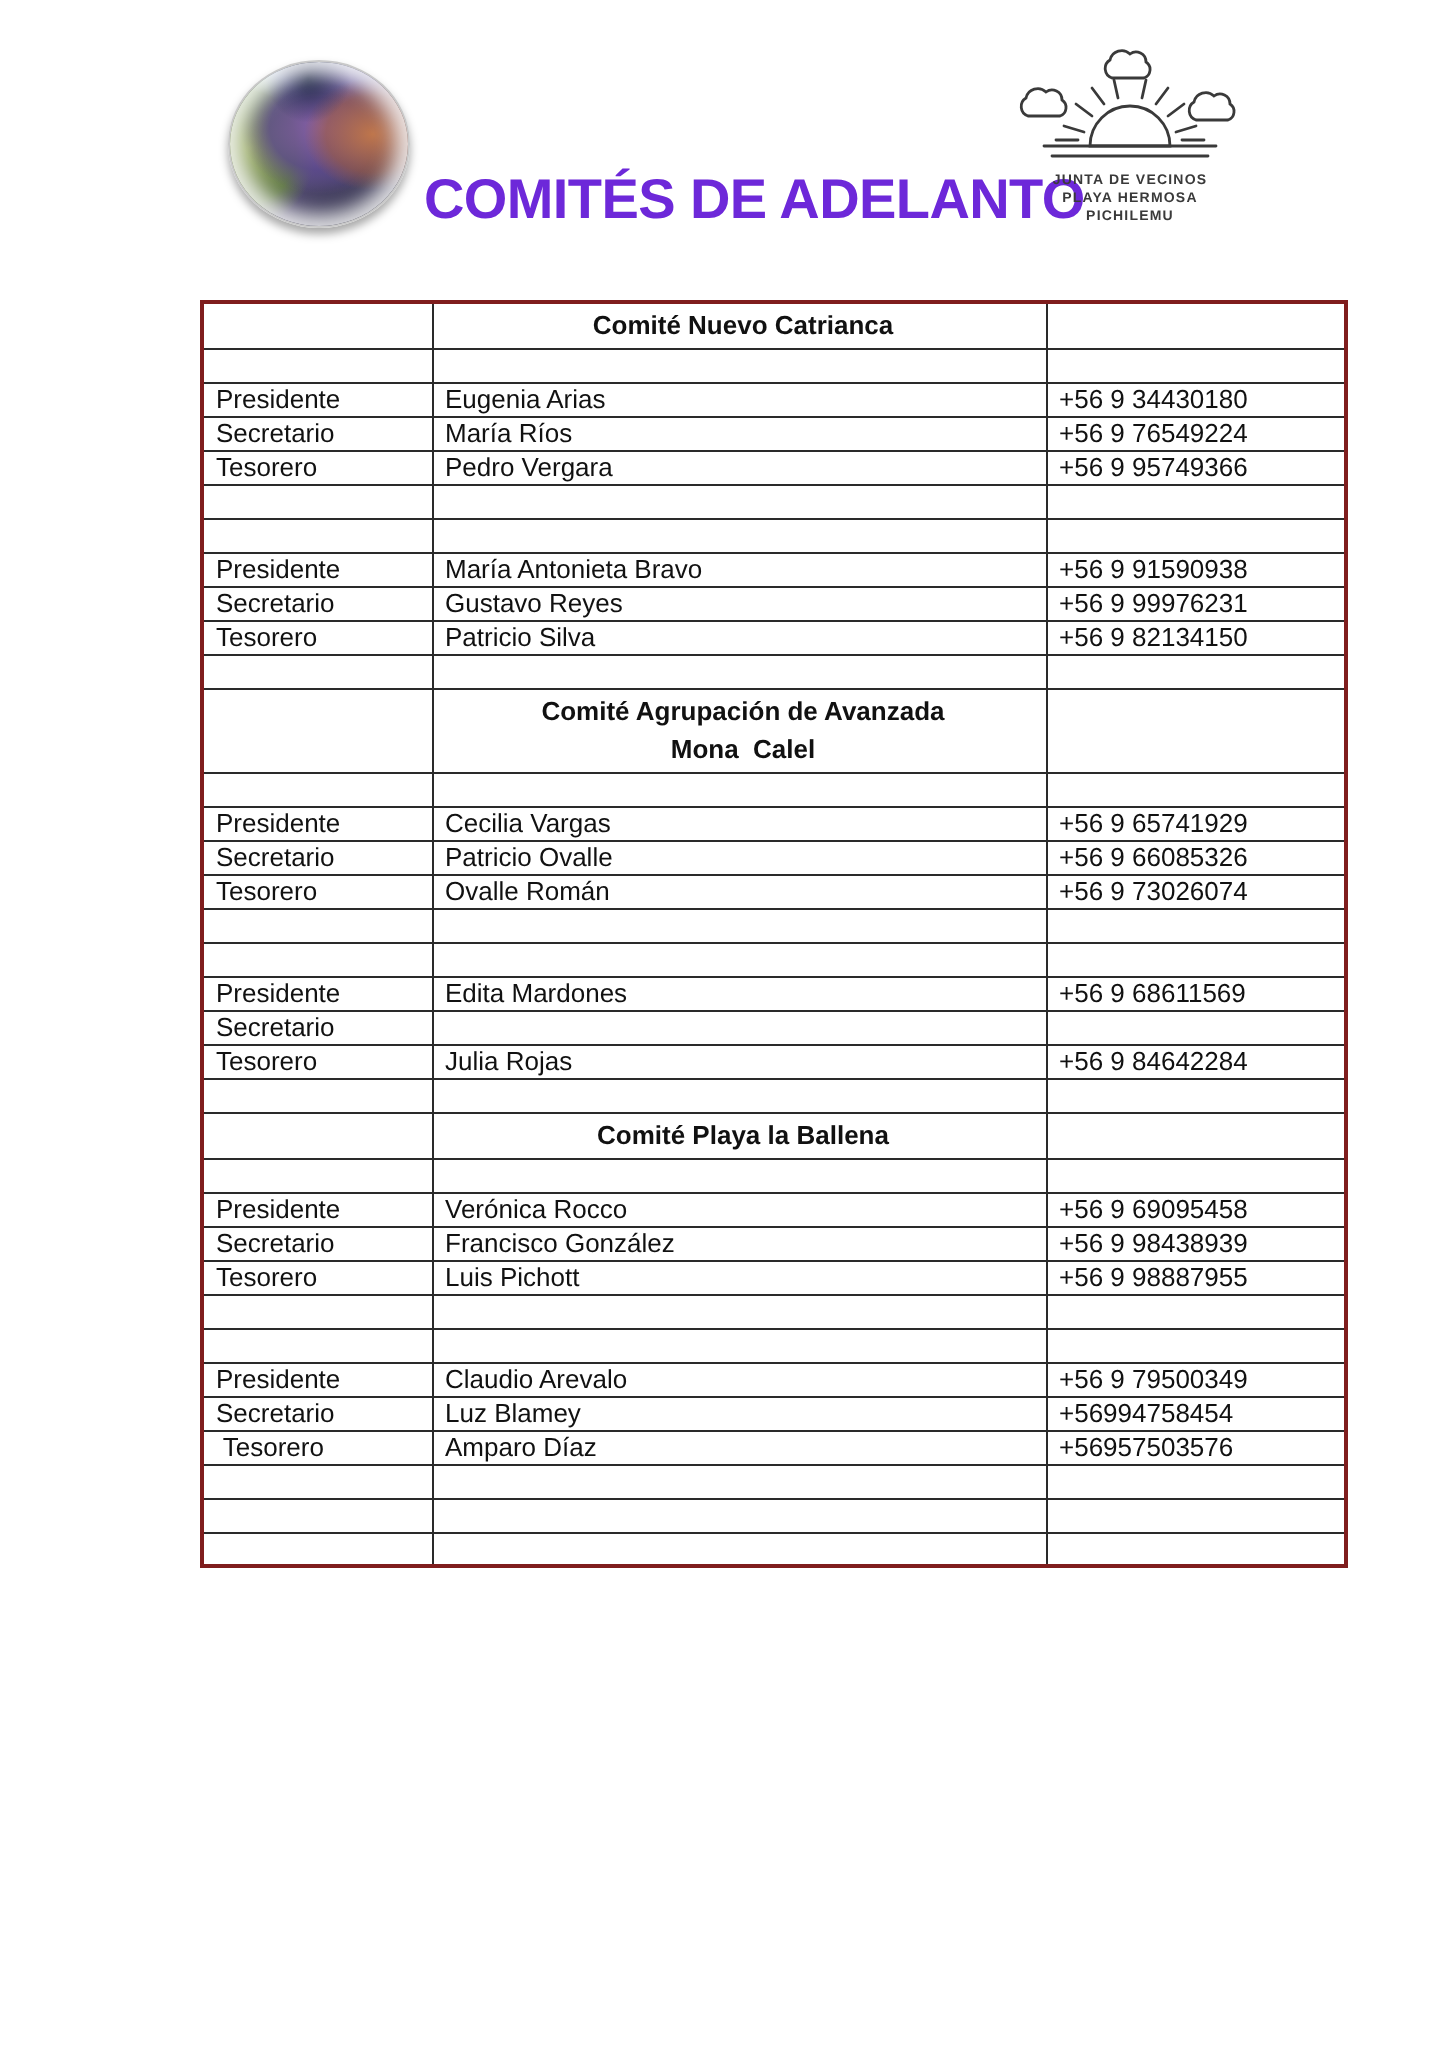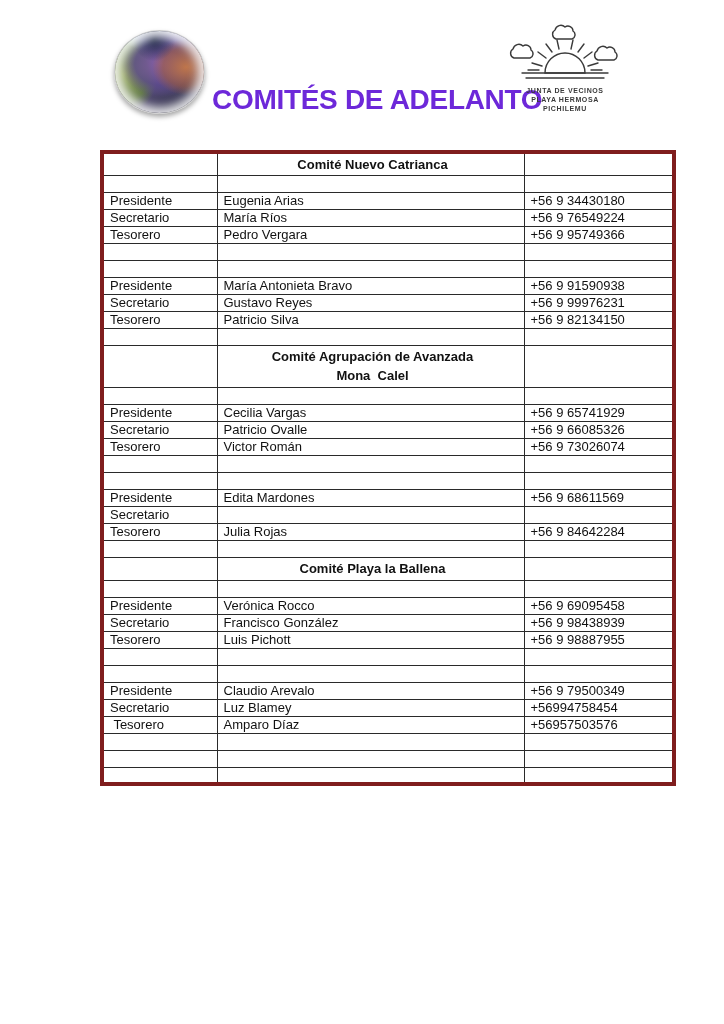--- a/index.html
+++ b/index.html
@@ -32,21 +32,21 @@
   .logo-sun svg { display:block; margin:0 auto; }
   .logo-sun-text div {
     font-size:7px; font-weight:bold; color:#3a3a3a; letter-spacing:.6px;
     line-height:9px; white-space:pre;
   }
 
   
   table.committees {
     position:absolute; left:100px; top:150px; width:572px;
     border-collapse:collapse; table-layout:fixed;
-    border:4px solid #7f1d1d;
+    border:2px solid #7f1d1d;
   }
   table.committees td {
     border:1px solid #2a2a2a; padding:0 2px 0 6px;
     font-size:13px; line-height:15px; overflow:hidden; white-space:pre;
     vertical-align:middle;
   }
   tr.h-data  { height:17px; }
   tr.h-head1 { height:23px; }
   tr.h-head2 { height:42px;padding-left:16px; }
   td.section-title { text-align:center; font-weight:bold; font-size:14.5px; padding:0 2px; }
@@ -173,21 +173,21 @@
           <td>Cecilia Vargas</td>
           <td>+56 9 65741929</td>
         </tr>
         <tr class="h-data">
           <td>Secretario</td>
           <td>Patricio Ovalle</td>
           <td>+56 9 66085326</td>
         </tr>
         <tr class="h-data">
           <td>Tesorero</td>
-          <td>Victor Román</td>
+          <td>Ovalle Román</td>
           <td>+56 9 73026074</td>
         </tr>
         <tr class="h-data">
           <td></td>
           <td></td>
           <td></td>
         </tr>
         <tr class="h-data">
           <td></td>
           <td></td>

